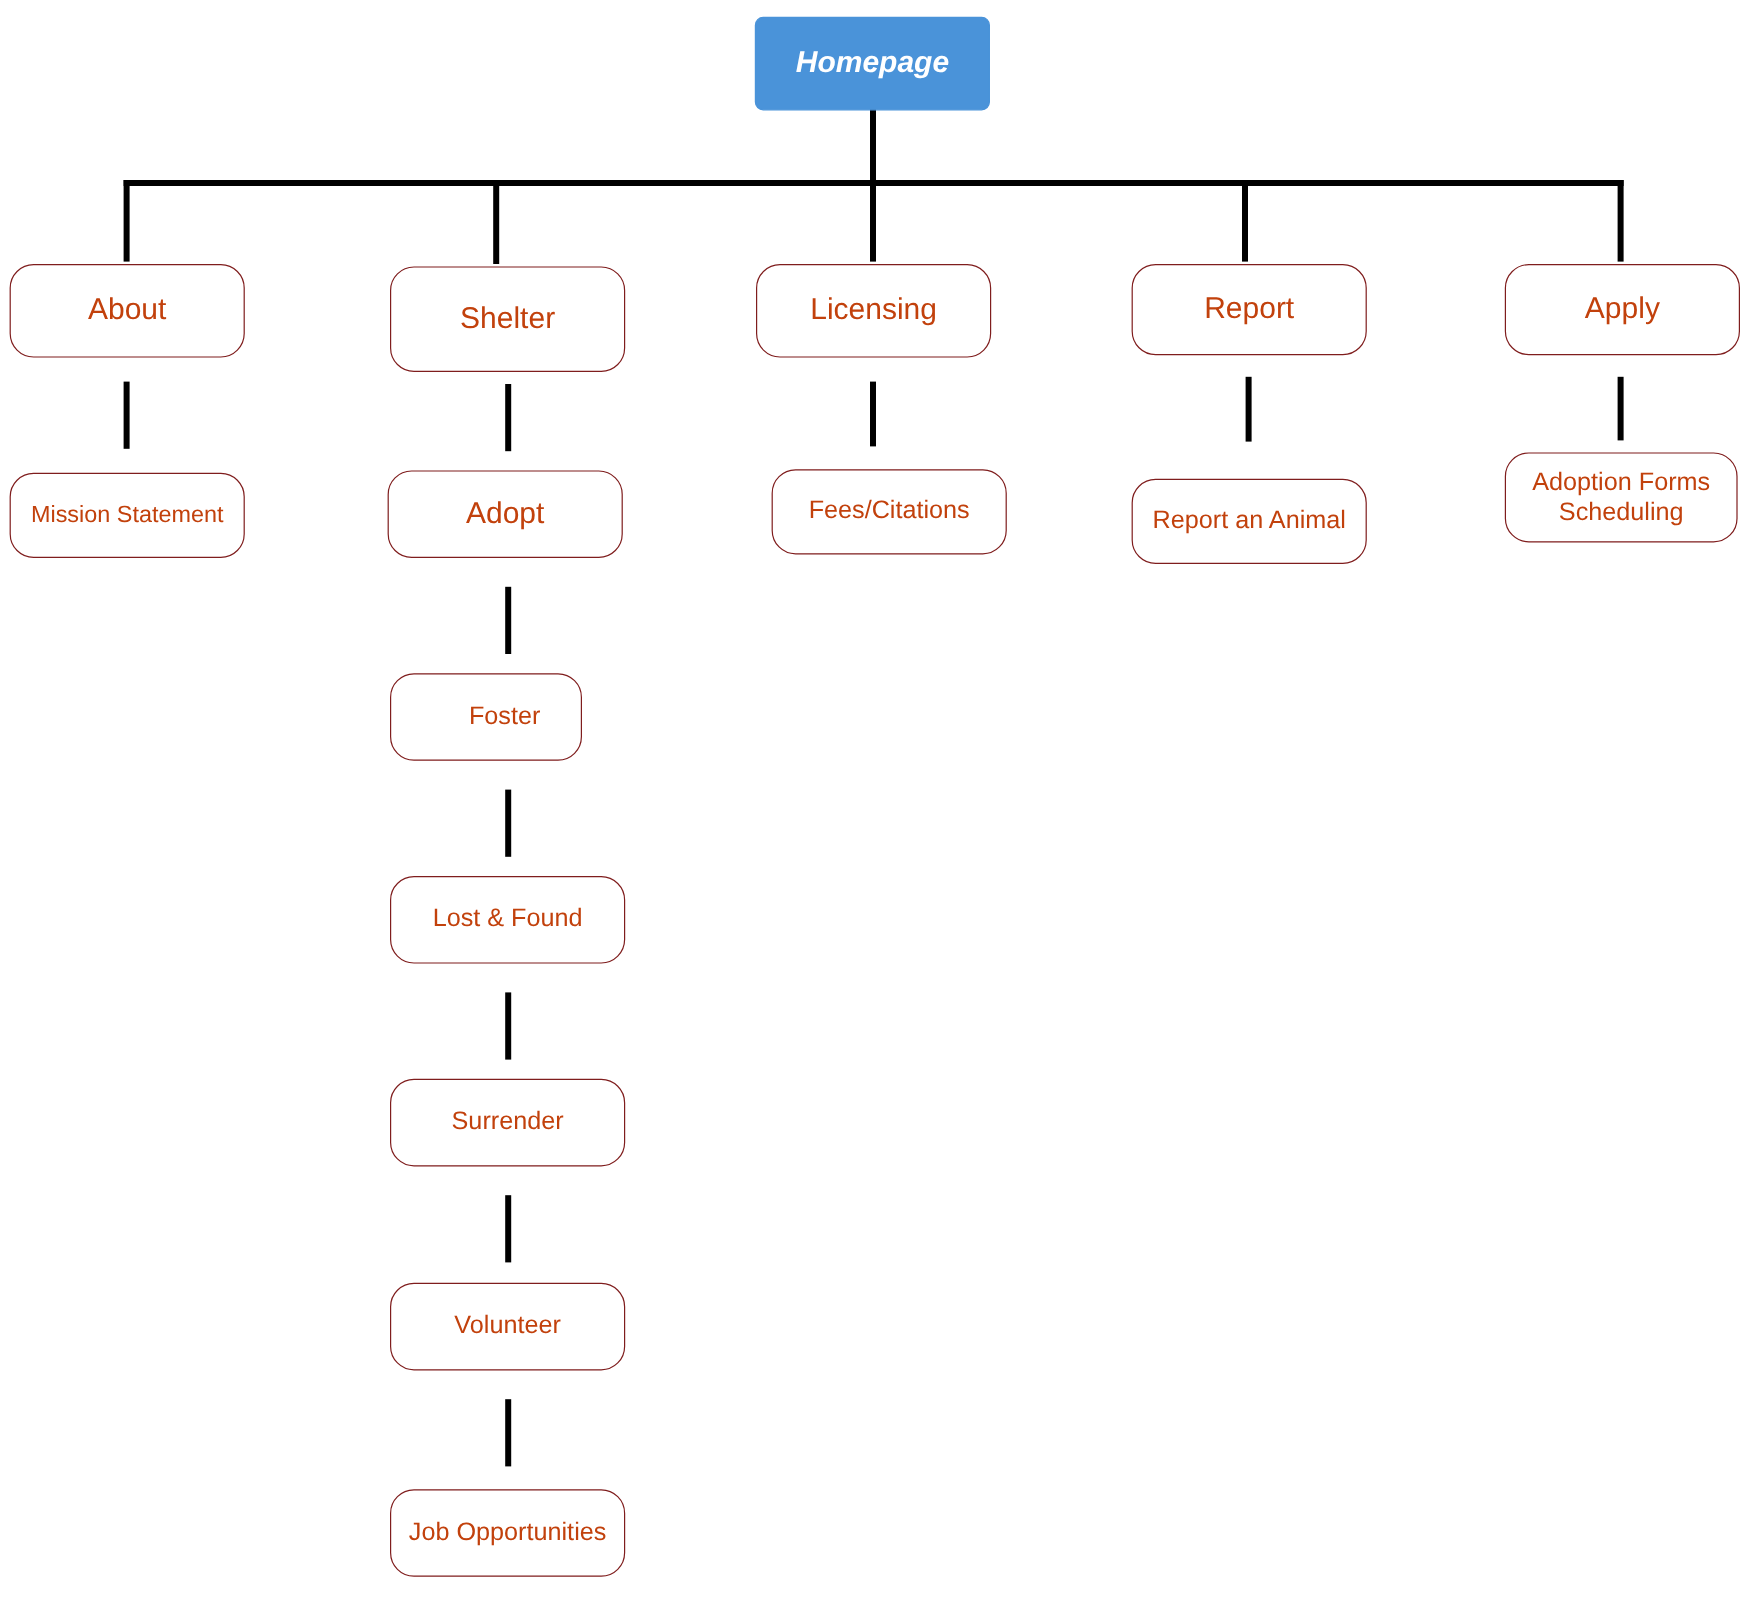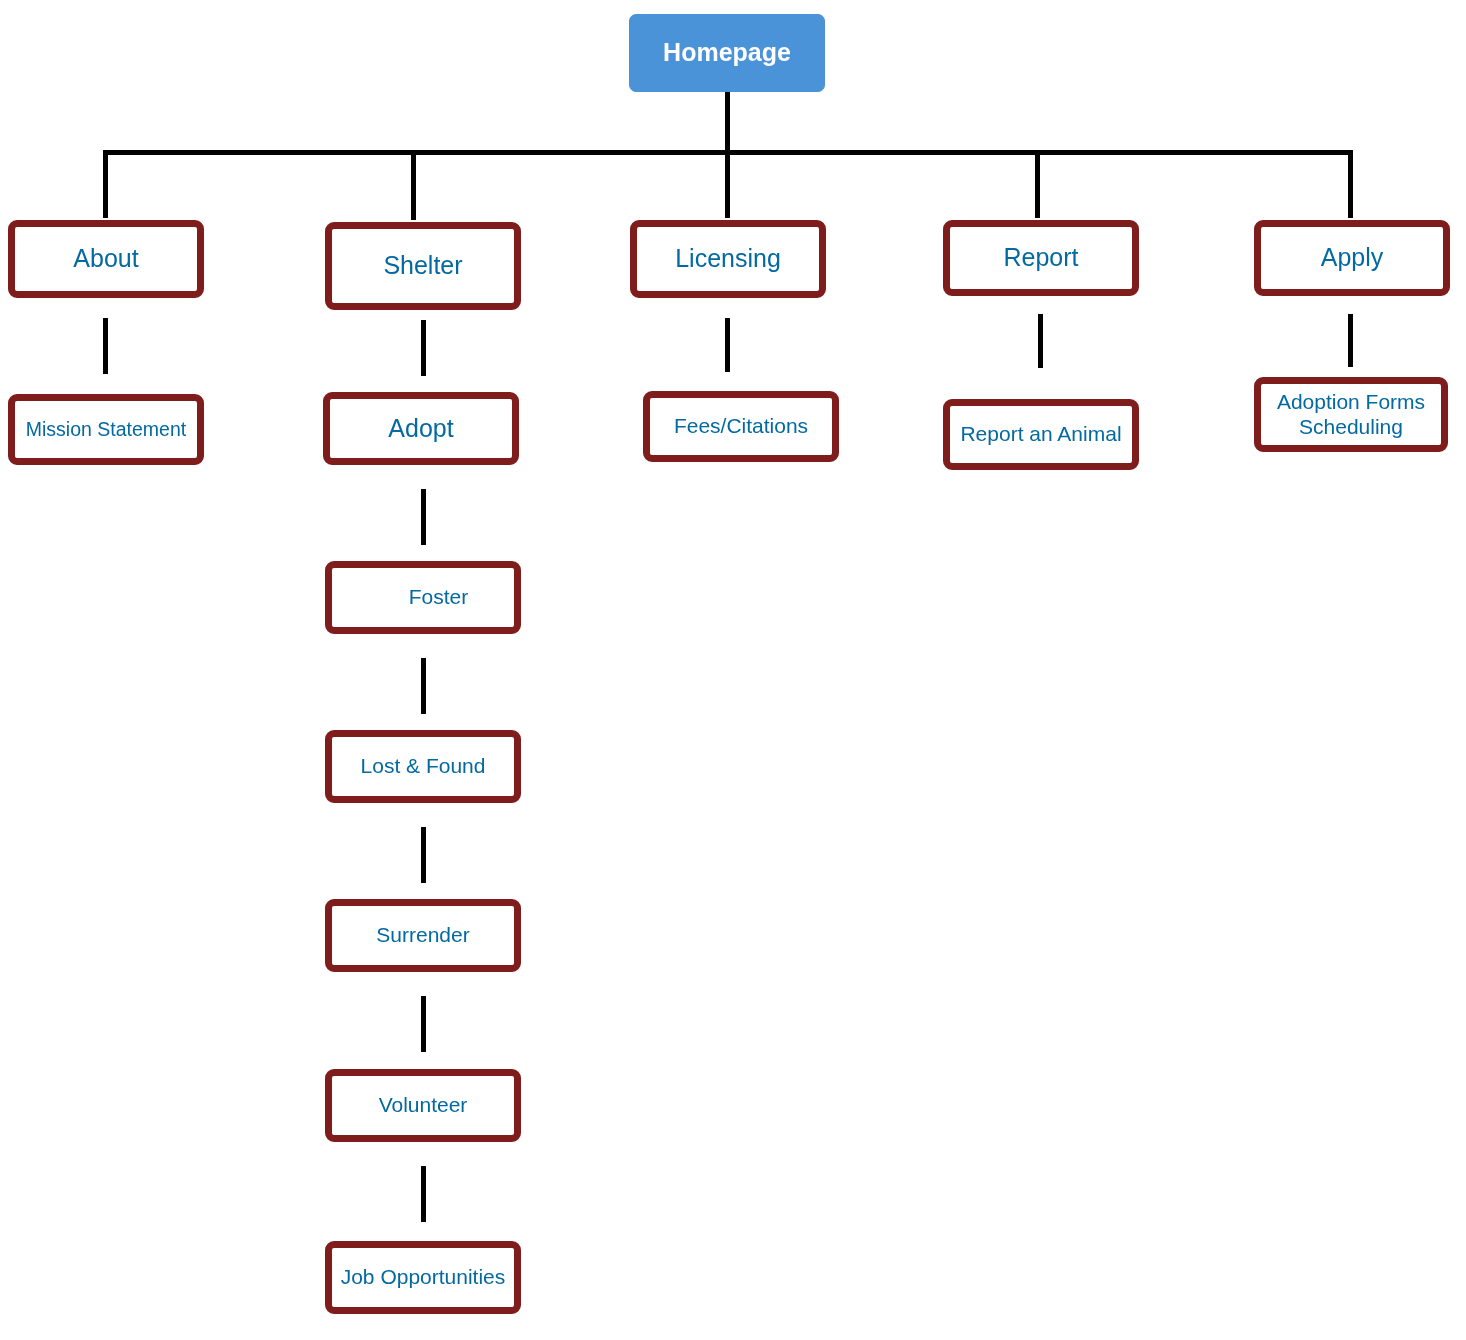--- a/index.html
+++ b/index.html
@@ -20,41 +20,41 @@
     overflow: hidden;
   }
   
   .node {
     position: absolute;
     box-sizing: border-box;
     display: flex;
     align-items: center;
     justify-content: center;
     text-align: center;
-    border: 7px solid #7f1d1d;
-    border-radius: 9px;
+    border: 1px solid #7f1d1d;
+    border-radius: 20px;
     background: #ffffff;
-    color: #0369a1;
+    color: #c2410c;
     line-height: 1.18;
     padding: 2px 6px;
   }
   .node.root {
     background: #4a93d9;
     border: 1px solid #4a93d9;
     border-radius: 7px;
     color: #ffffff;
     font-weight: bold;
   }
   .node .label {
     display: block;
     width: 100%;
     white-space: pre-line;
   }
   
-  .fs-root  { font-size: 25px; }
+  .fs-root  { font-size: 25px; font-style: italic; }
   .fs-lg    { font-size: 25px; }
   .fs-md    { font-size: 21px; }
   .fs-sm    { font-size: 19.5px; }
 
   
   .conn {
     position: absolute;
     background: #000000;
   }
   .conn.v { width: 5px; }
@@ -125,21 +125,21 @@
 
   <div class="node fs-md" style="left:1254px; top:377px; width:194px; height:75px;">
     <span class="label">Adoption Forms
 Scheduling</span>
   </div>
 
   <div class="node fs-lg" style="left:323px; top:392px; width:196px; height:73px;">
     <span class="label">Adopt</span>
   </div>
 
-  <div class="node fs-md" style="left:325px; top:561px; width:196px; height:73px;padding-left:37px;">
+  <div class="node fs-md" style="left:325px; top:561px; width:160px; height:73px;padding-left:37px;">
     <span class="label">Foster</span>
   </div>
 
   <div class="node fs-md" style="left:325px; top:730px; width:196px; height:73px;">
     <span class="label">Lost &amp; Found</span>
   </div>
 
   <div class="node fs-md" style="left:325px; top:899px; width:196px; height:73px;">
     <span class="label">Surrender</span>
   </div>

